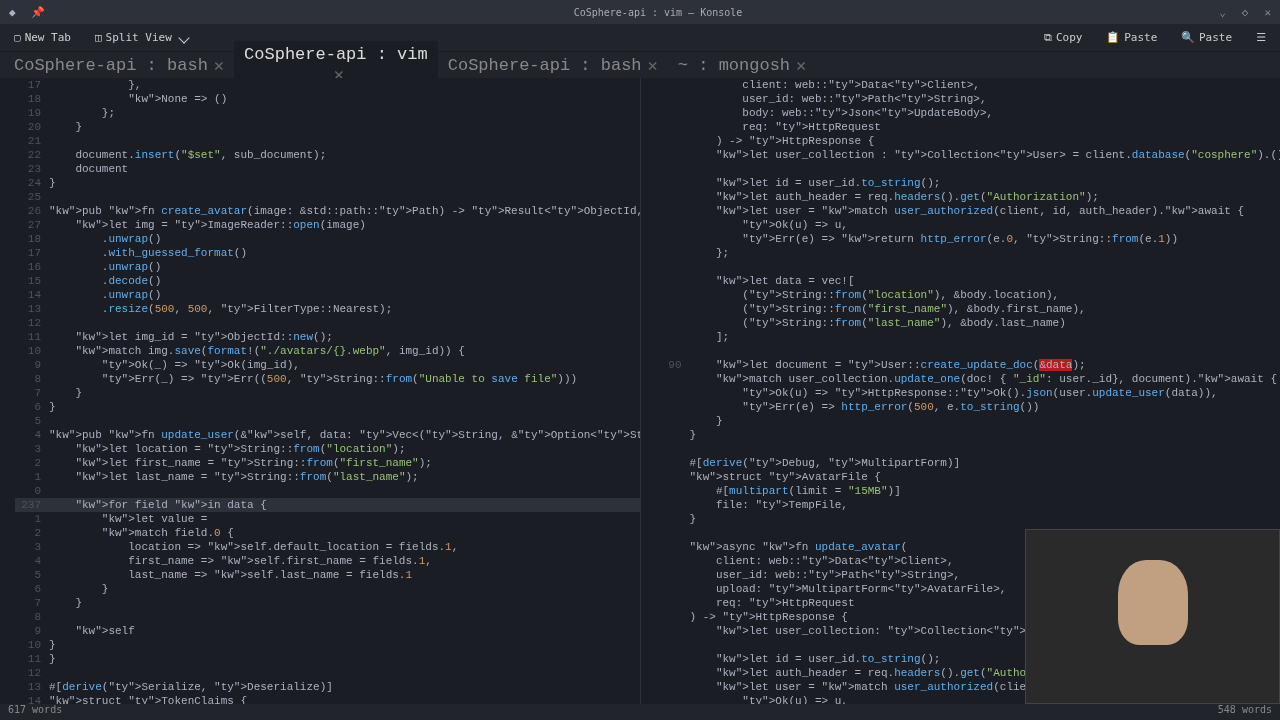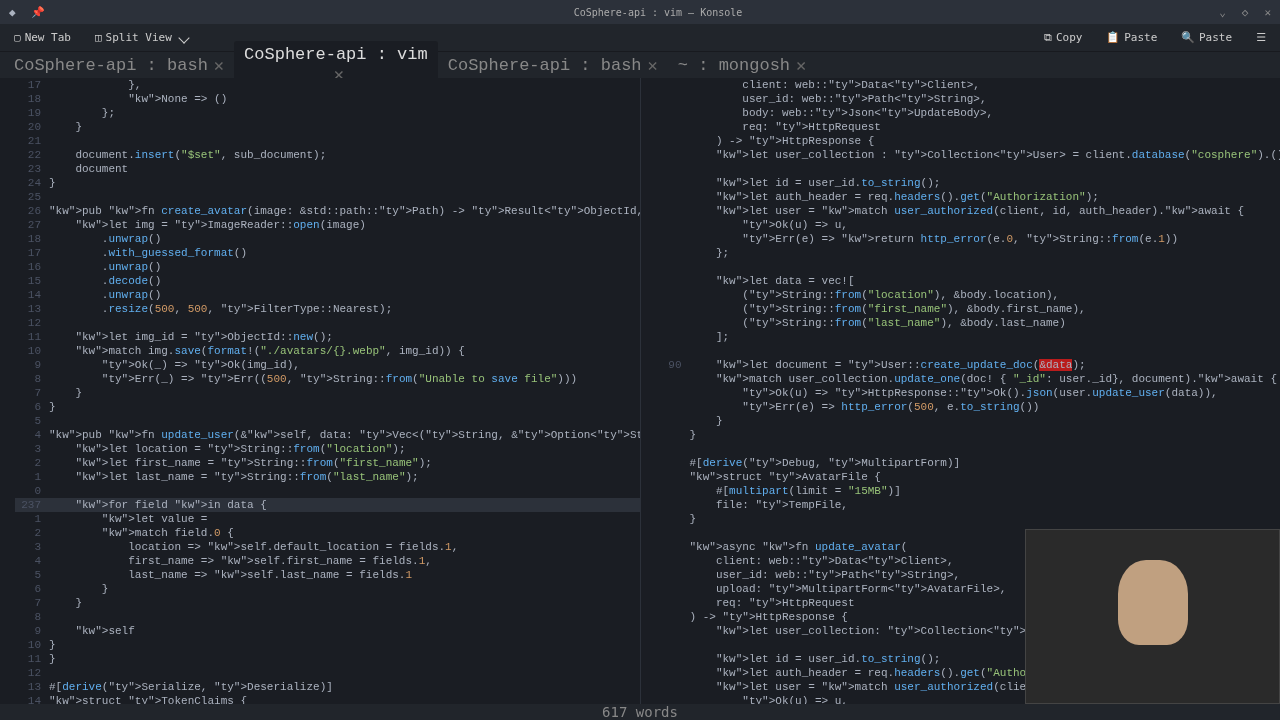--- a/index.html
+++ b/index.html
@@ -76,25 +76,23 @@
 .ln { display: inline-block; width: 26px; text-align: right; color: #4b5263; margin-right: 8px; }
 .fn { color: #61afef; }
 .st { color: #98c379; }
 .nm { color: #d19a66; }
 .sel { background: #b91c1c; }
 .cursor-line { background: #2c313a; }
 .statusbar {
   height: 16px;
   background: #21252b;
   display: flex;
-  align-items: center;
   padding: 0 8px;
-  font-size: 14px;
+  font-size: 10px;
   color: #888;
-  flex-direction: column;
 }
 .statusbar .right { margin-left: auto; }
 .webcam {
   position: absolute;
   bottom: 16px;
   right: 0;
   width: 255px;
   height: 175px;
   background: #2a2a2a;
   border: 1px solid #444;

